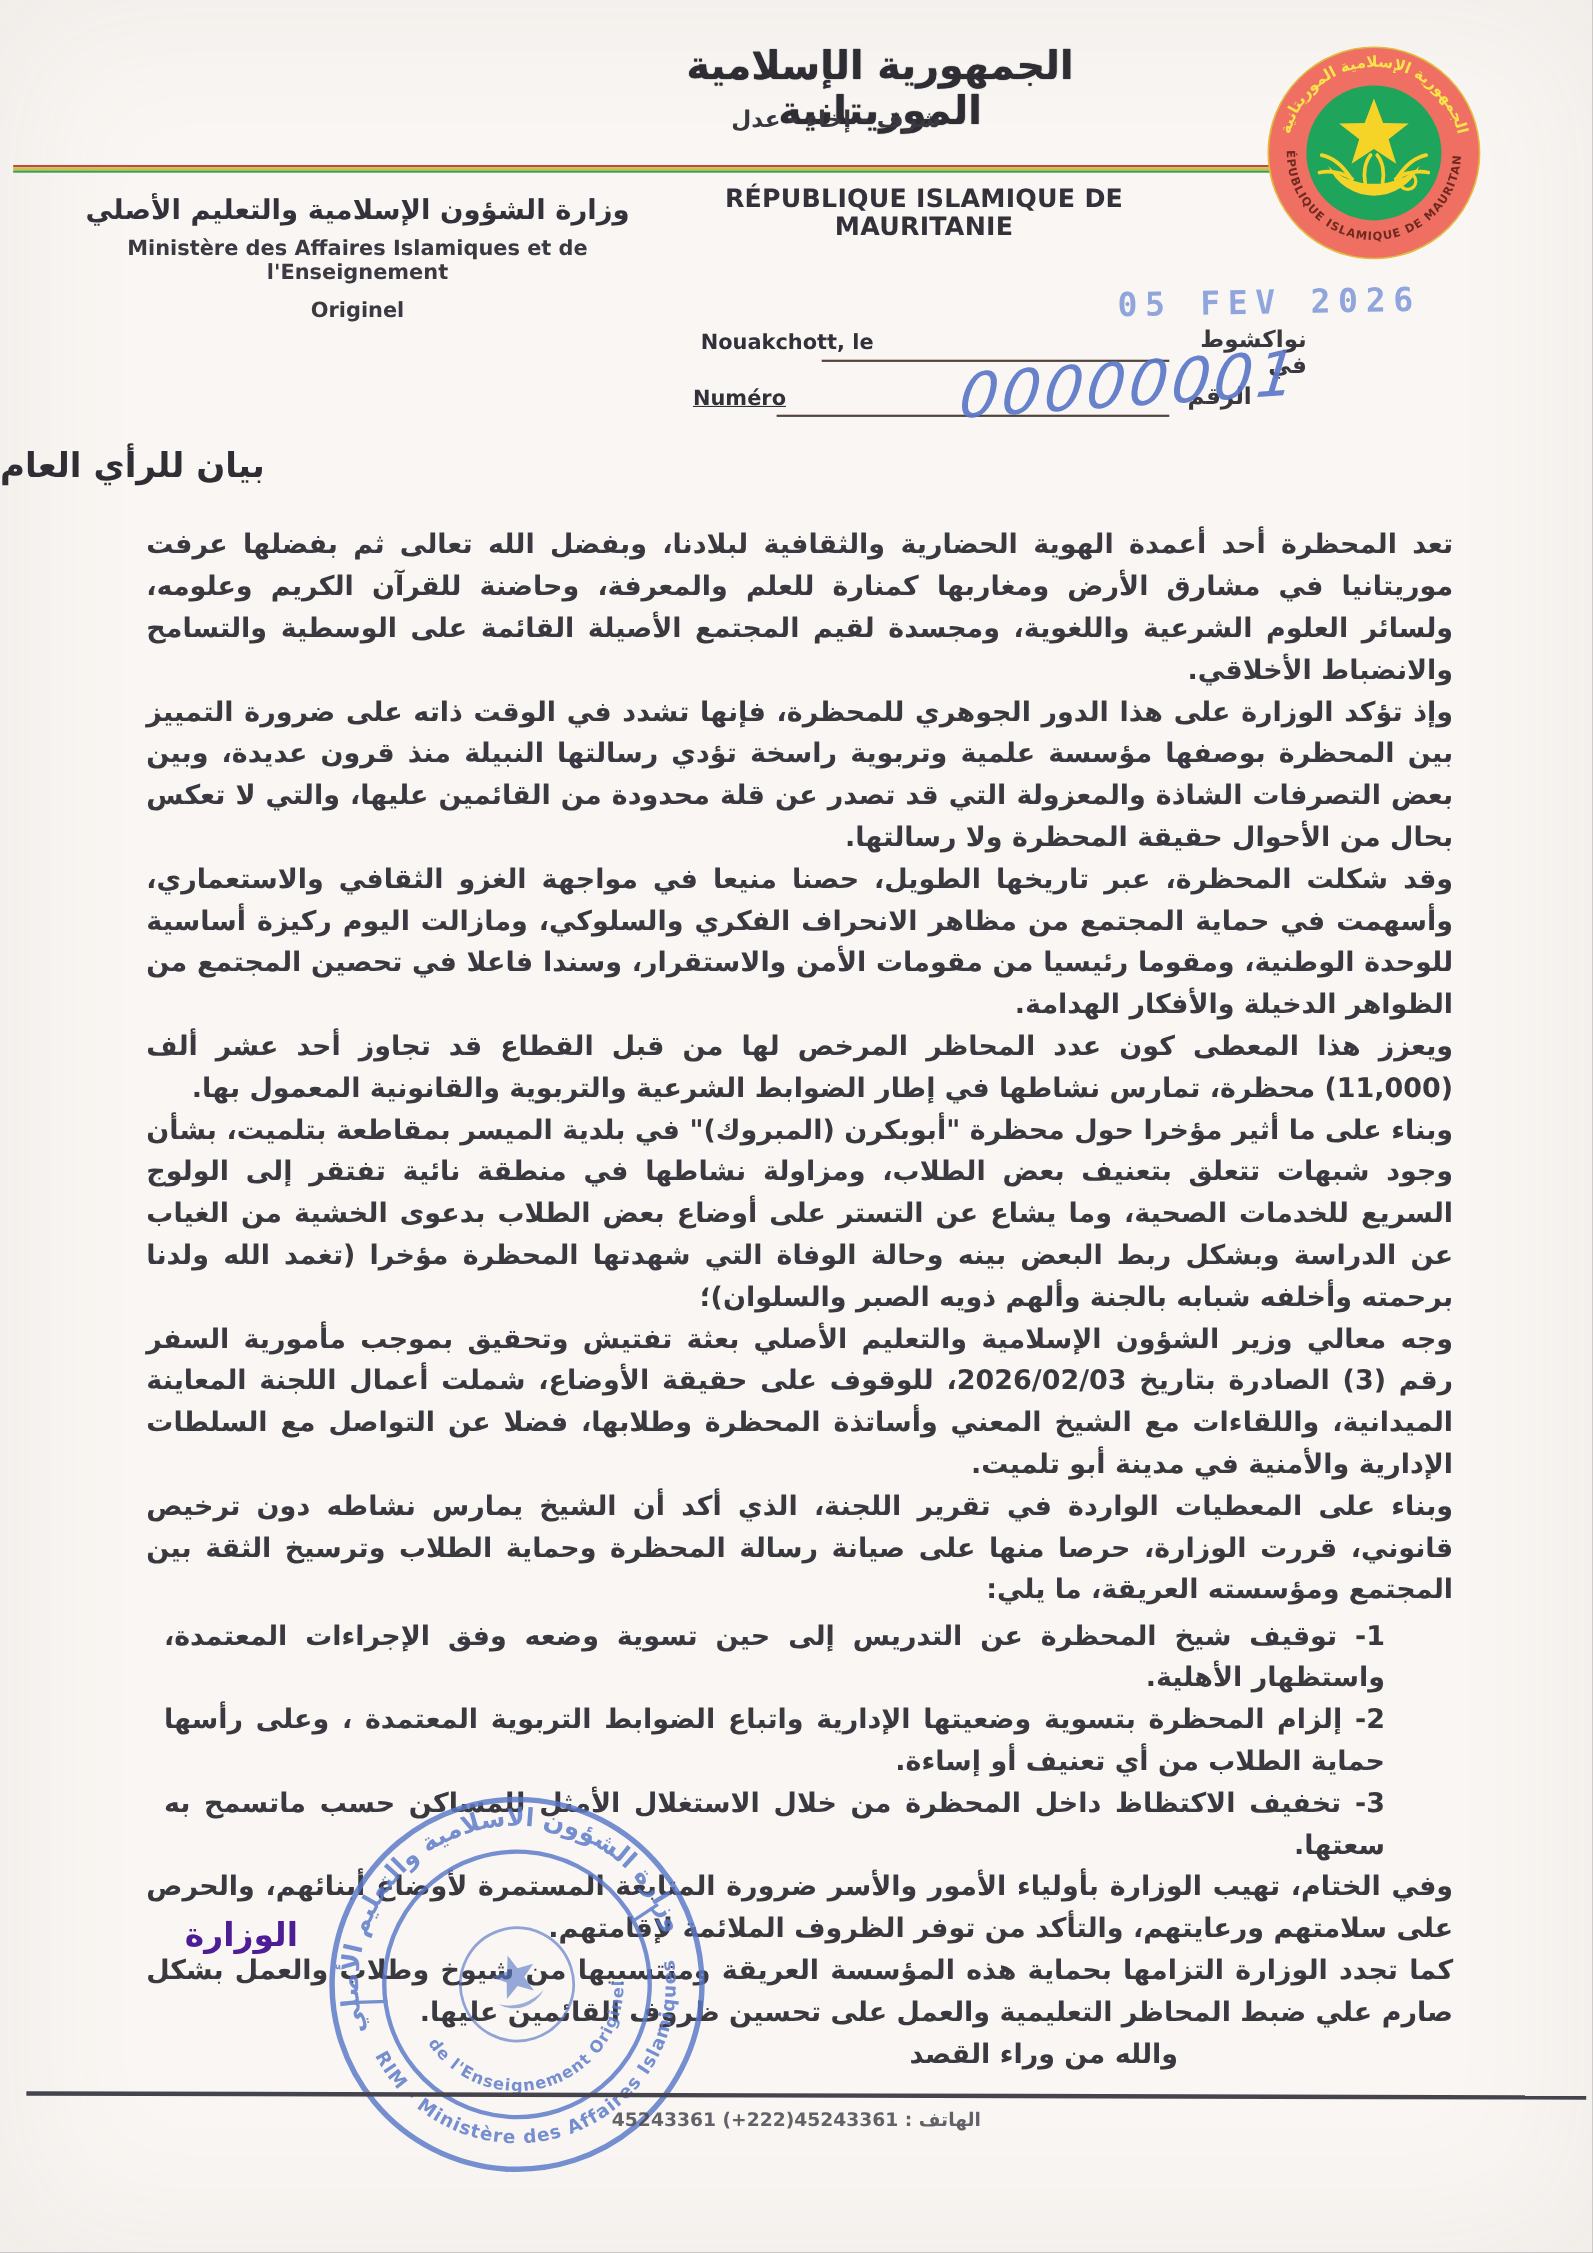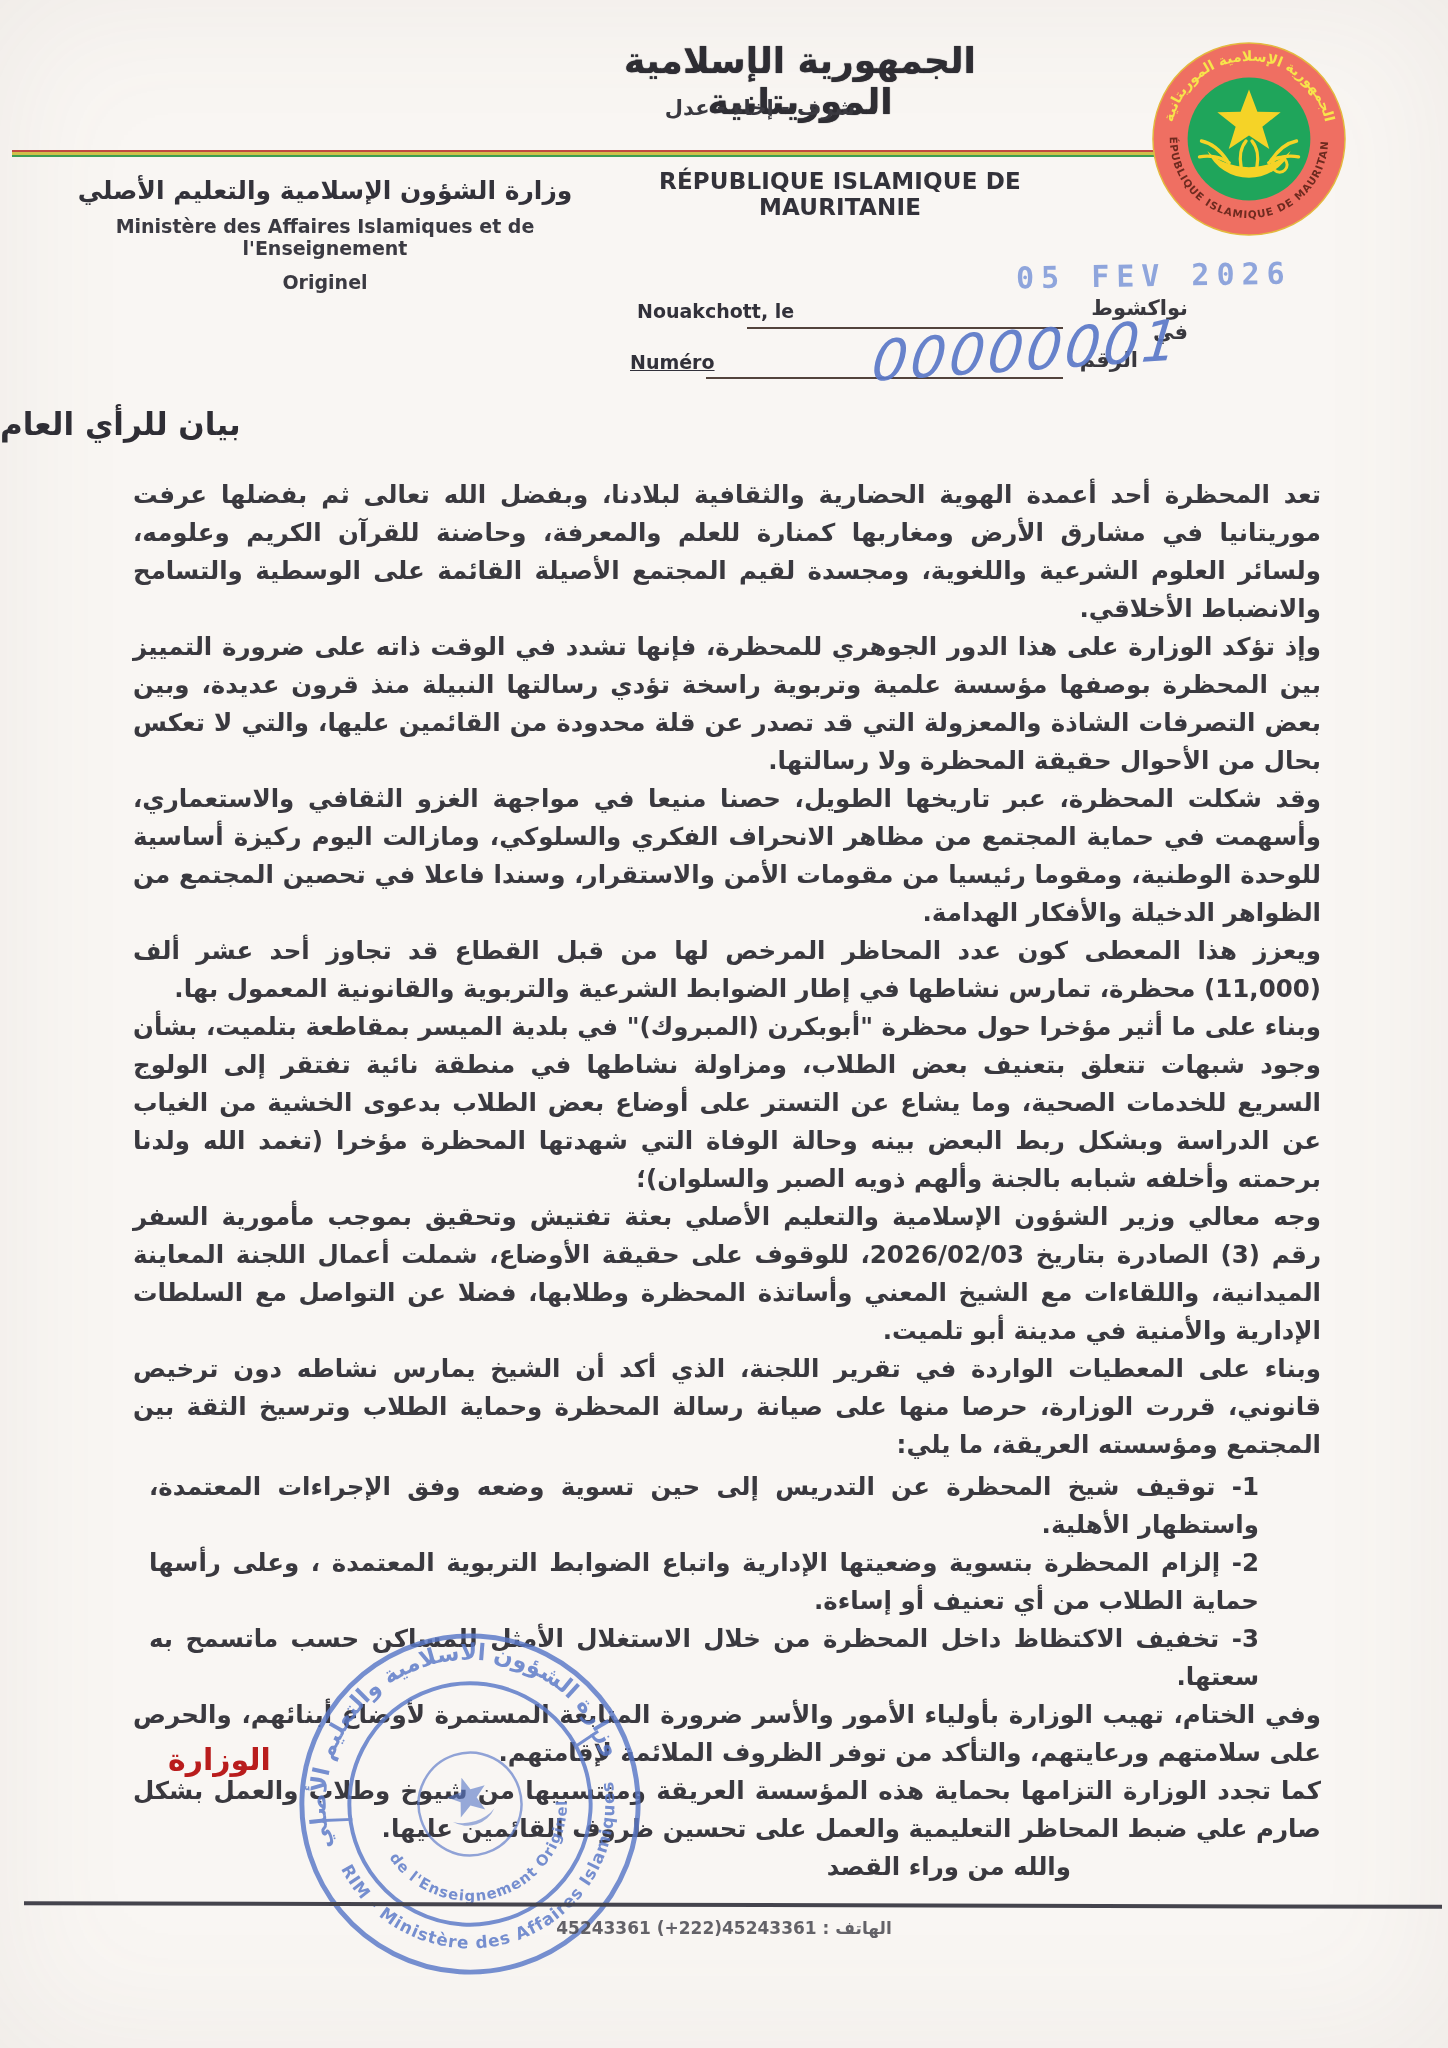--- a/index.html
+++ b/index.html
@@ -69,21 +69,21 @@
     direction:rtl;text-align:justify;
     font-size:24.5px;line-height:38px;font-weight:700;color:#3a393f;
   }
   .body-text p{margin:0;}
   .body-text ol{margin:4px 0 0 16px;padding:0;list-style:none;}
   .body-text li{padding-right:62px;margin:0;}
   .closing-line{text-align:right;padding-right:250px;}
   
   .signature{
     position:absolute;left:168px;top:1742px;
-    font-size:30px;font-weight:800;color:#b91c1c;direction:rtl;
+    font-size:30px;font-weight:800;color:#4c1d95;direction:rtl;
   }
   .stamp{position:absolute;left:292px;top:1626px;width:356px;height:356px;opacity:.9;}
   .footer-rule{
     position:absolute;left:24px;top:1903px;width:1418px;height:4px;
     background:#45444d;transform:rotate(.15deg);
   }
   .footer-text{
     position:absolute;left:0;top:1918px;width:1448px;
     text-align:center;direction:ltr;
     font-size:17px;font-weight:700;color:#4a4950;letter-spacing:1px;opacity:.85;

